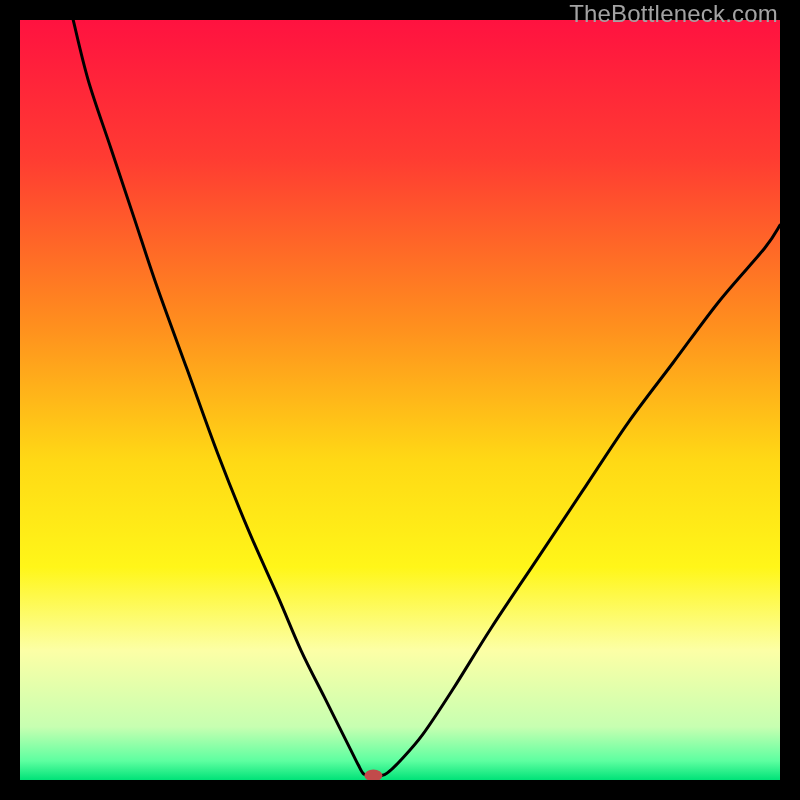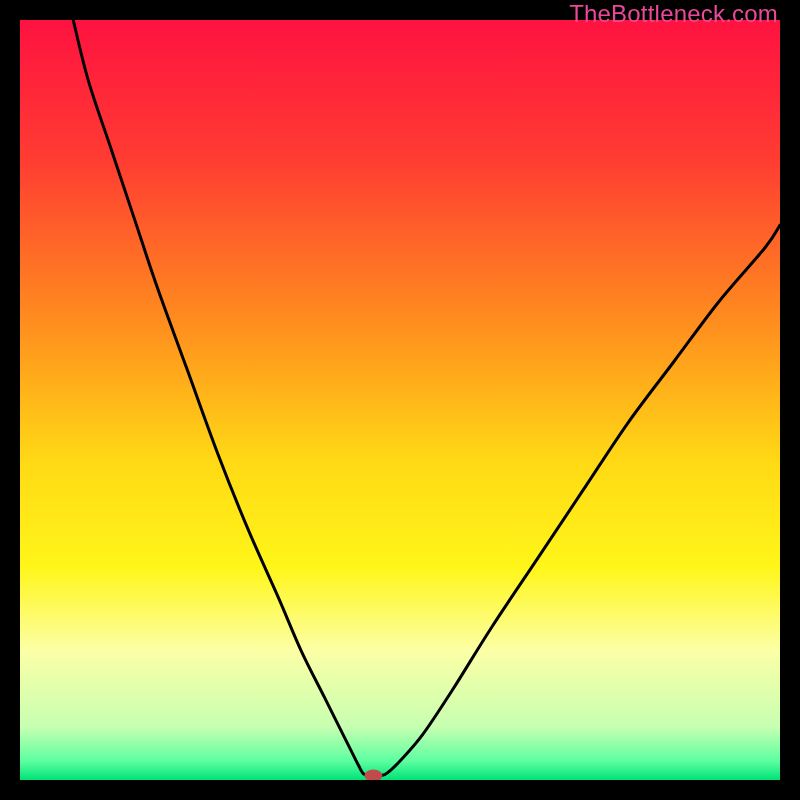--- a/index.html
+++ b/index.html
@@ -23,21 +23,21 @@
     position: absolute;
     left: 0;
     top: 0;
     width: 760px;
     height: 760px;
   }
   .watermark {
     position: absolute;
     top: 0px;
     right: 22px;
-    color: #ec4899;
+    color: #a3a3a3;
     font-size: 24px;
     font-weight: 500;
     letter-spacing: 0.2px;
     z-index: 5;
   }
   svg {
     display: block;
   }
 </style>
 </head>

